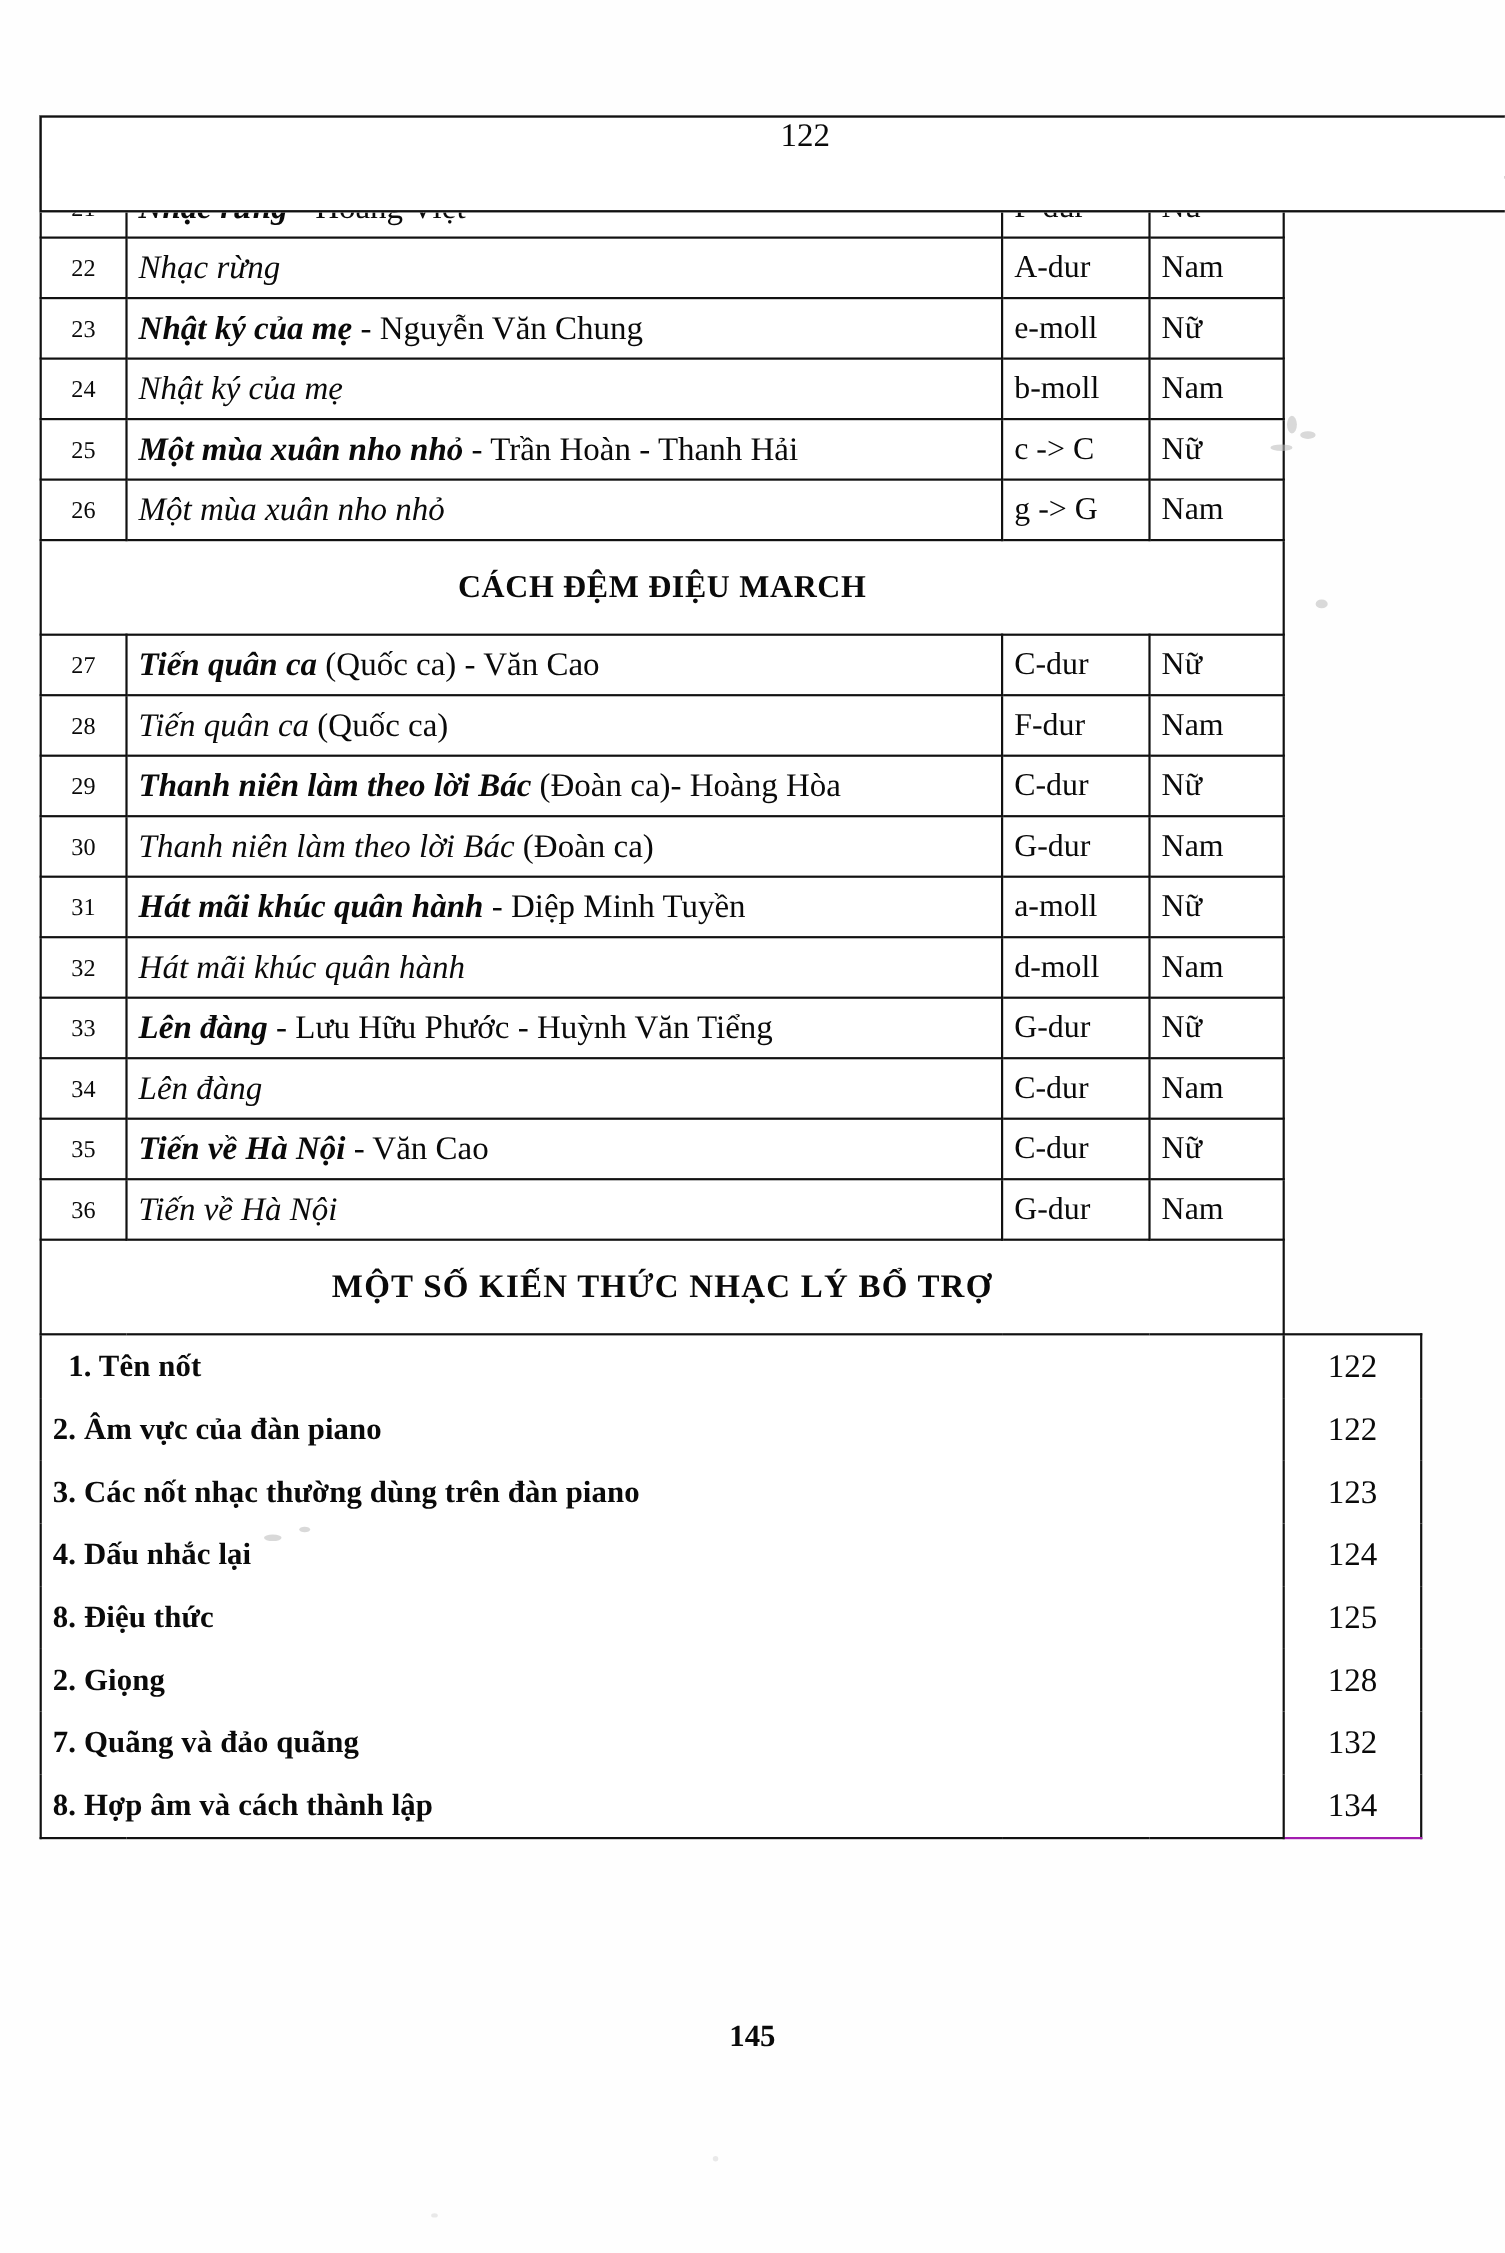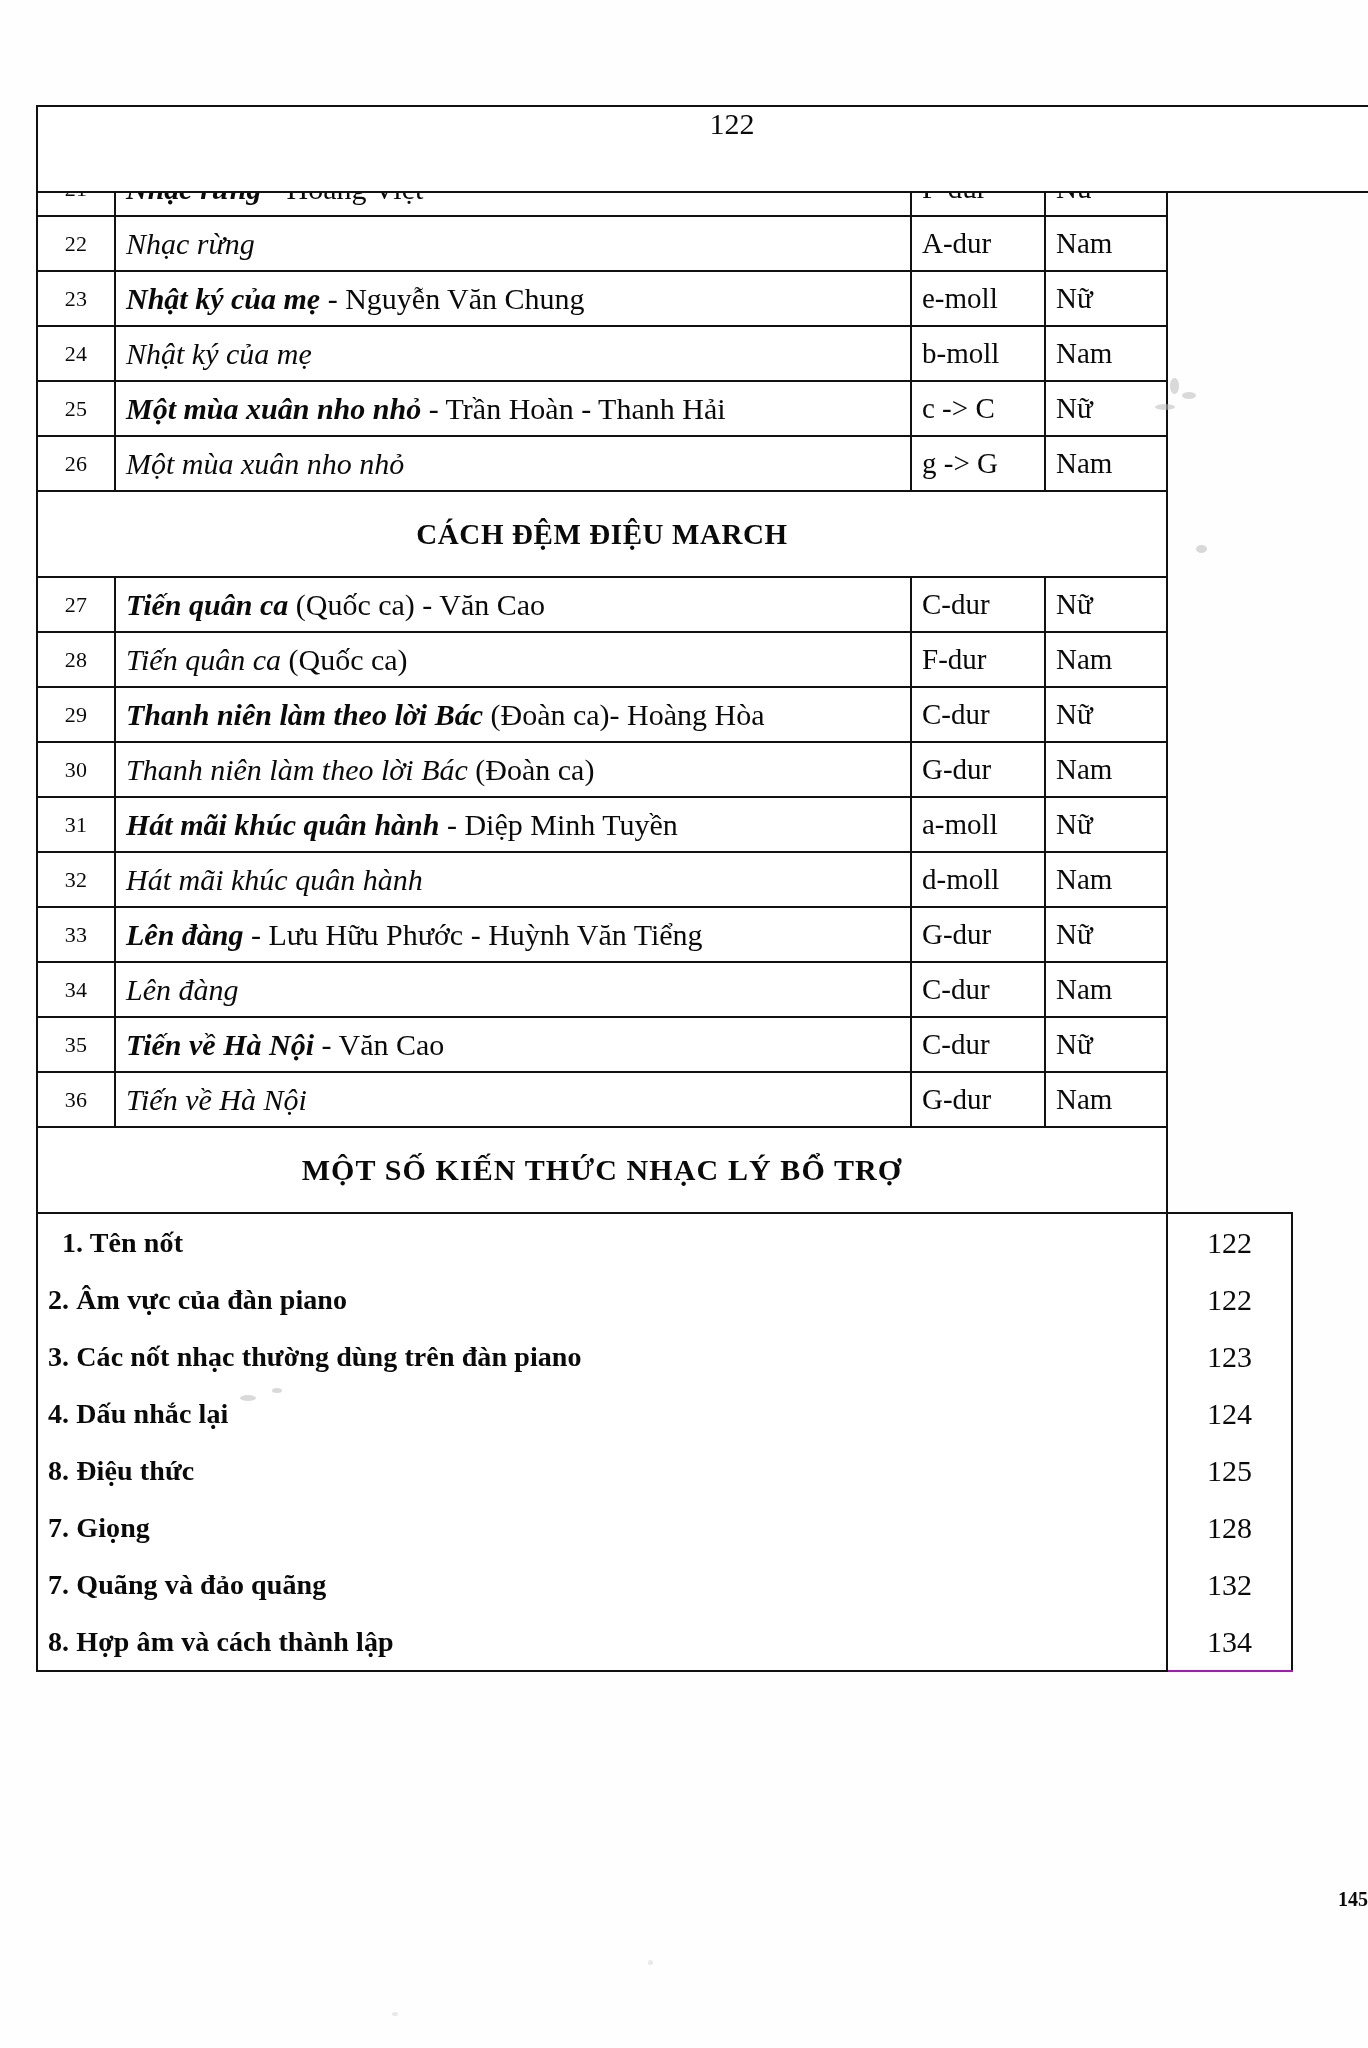--- a/index.html
+++ b/index.html
@@ -131,24 +131,24 @@
   tr.subitem td.sub-page {
     border-top: none;
     border-bottom: none;
   }
   tr.subitem.first td.sub-page { border-top: 2px solid #111111; }
   tr.subitem.last  td.sub-page { border-bottom: 2px solid #a21caf; }
 
   .folio {
     position: absolute;
     left: 0;
-    top: 1888px;
+    top: 1836px;
     width: 1368px;
-    text-align: right;
-    font-size: 20px;
+    text-align: center;
+    font-size: 28px;
     font-weight: bold;
     font-family: "Liberation Serif", "DejaVu Serif", serif;
   }
 
   
   .speckle {
     position: absolute;
     background: #b9b9b9;
     border-radius: 50%;
     opacity: 0.55;
@@ -311,21 +311,21 @@
           </tr>
           <tr class="subitem">
             <td colspan="4" class="sub-label">4. Dấu nhắc lại</td>
             <td class="sub-page">124</td>
           </tr>
           <tr class="subitem">
             <td colspan="4" class="sub-label">8. Điệu thức</td>
             <td class="sub-page">125</td>
           </tr>
           <tr class="subitem">
-            <td colspan="4" class="sub-label">7. Giọng</td>
+            <td colspan="4" class="sub-label">2. Giọng</td>
             <td class="sub-page">128</td>
           </tr>
           <tr class="subitem">
             <td colspan="4" class="sub-label">7. Quãng và đảo quãng</td>
             <td class="sub-page">132</td>
           </tr>
           <tr class="subitem last">
             <td colspan="4" class="sub-label">8. Hợp âm và cách thành lập</td>
             <td class="sub-page">134</td>
           </tr>

